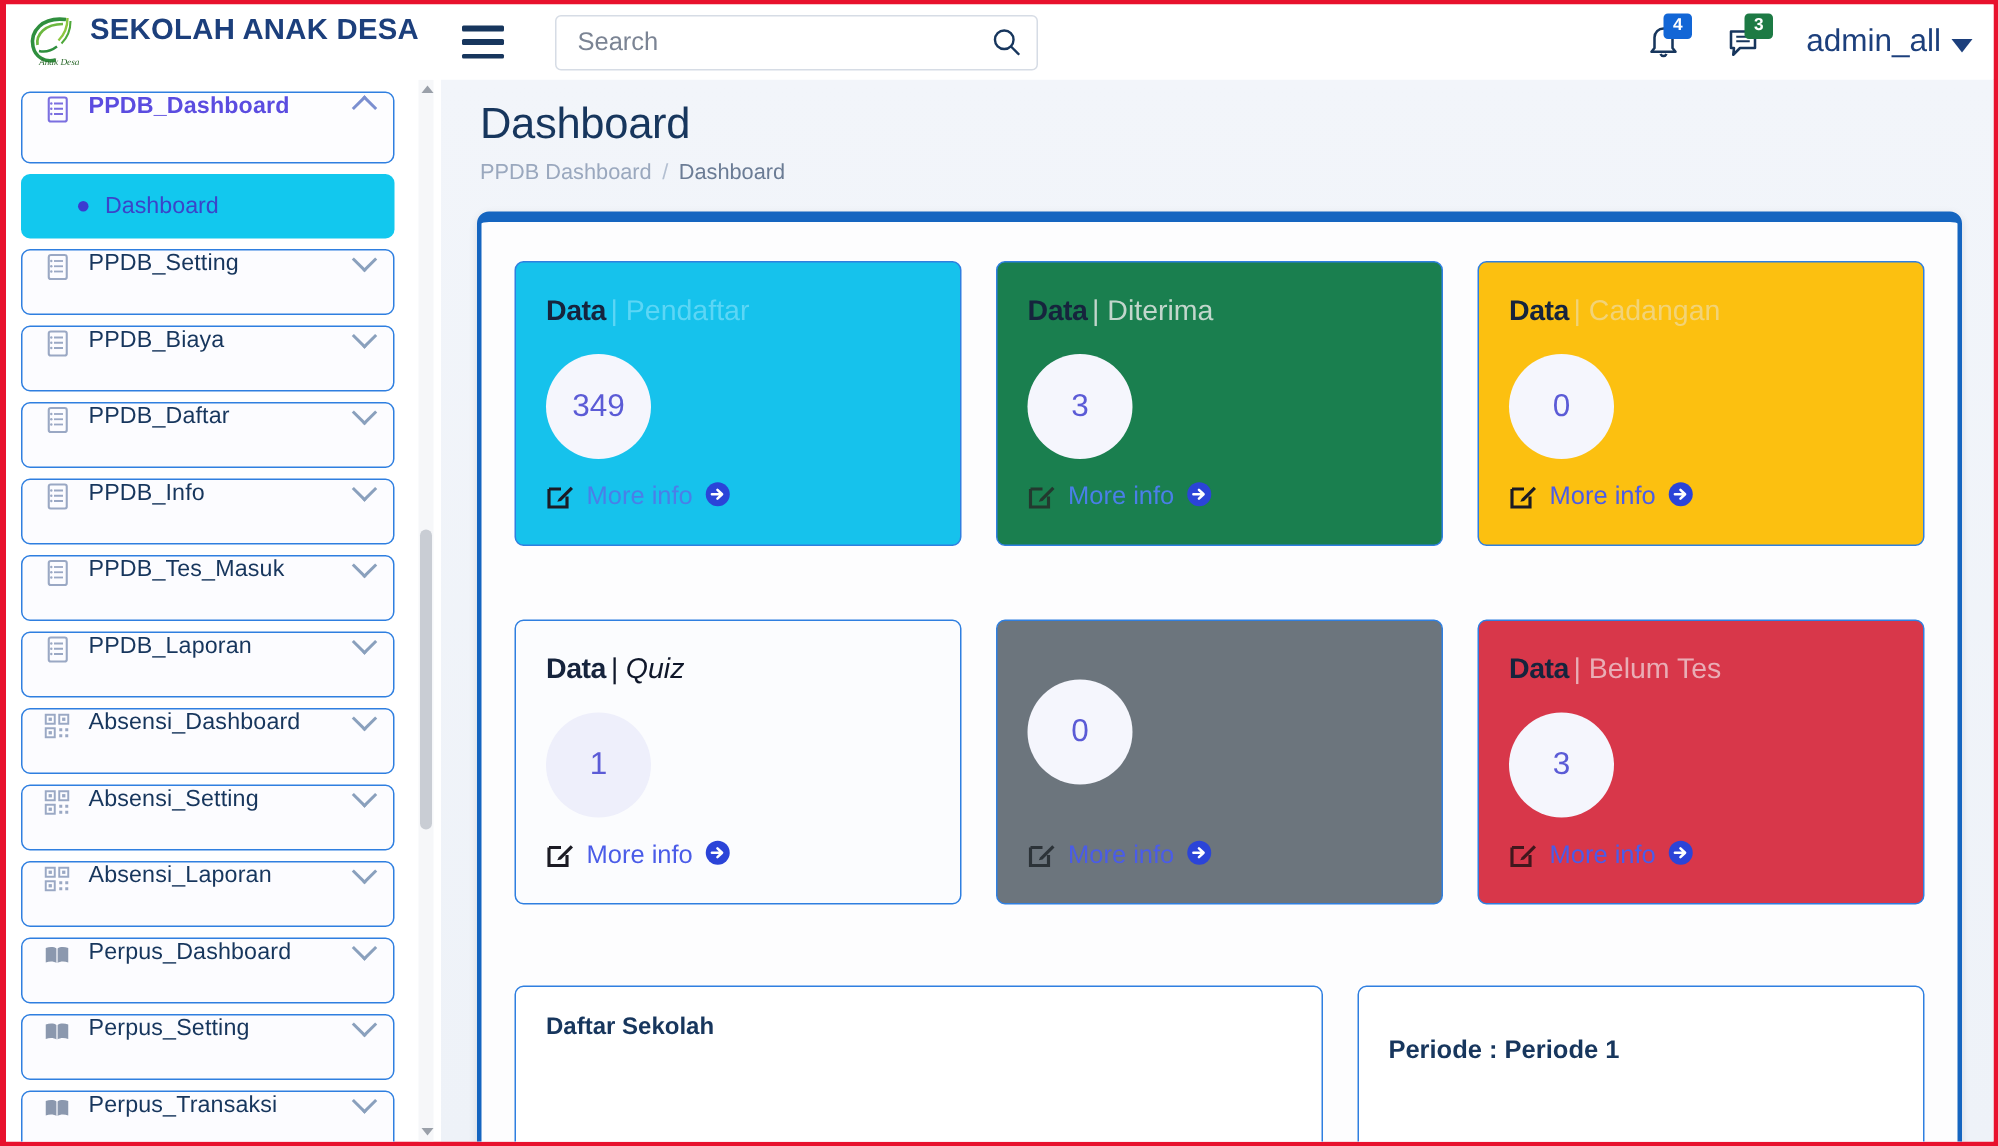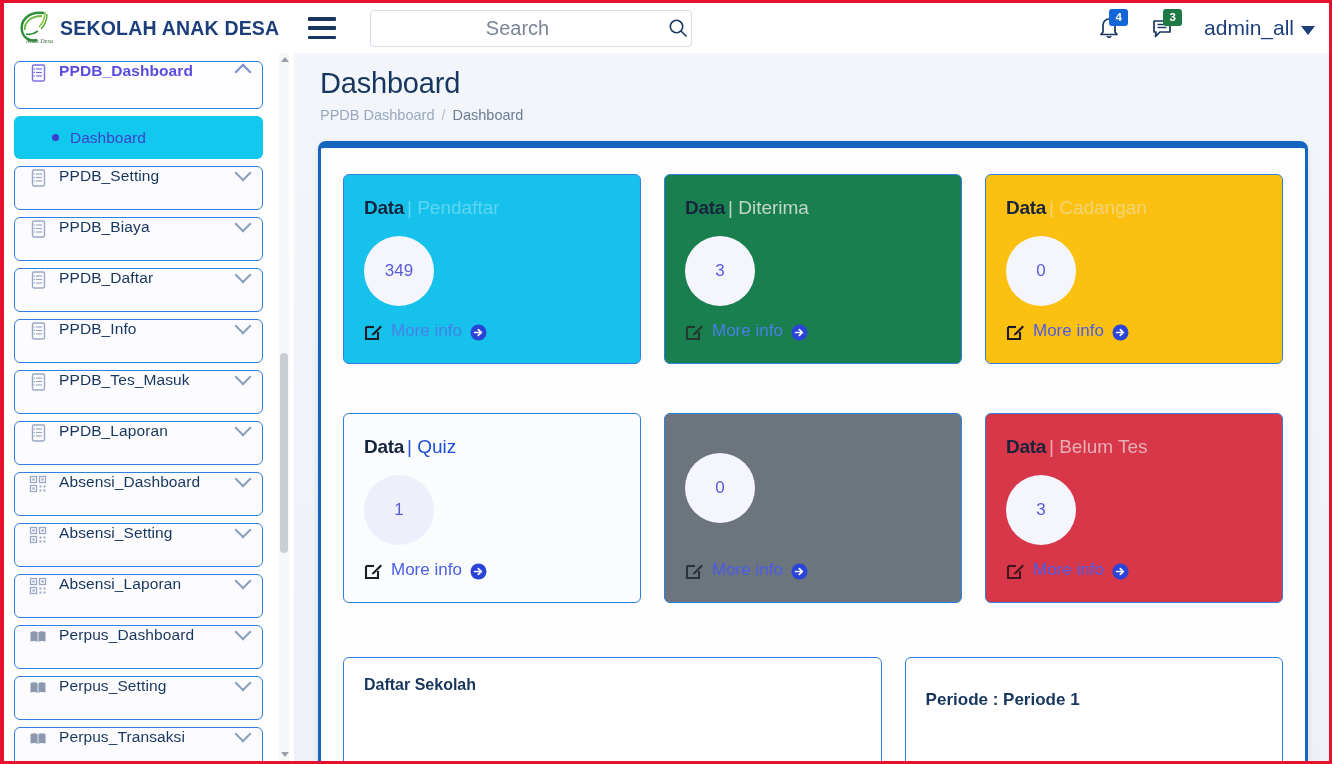--- a/index.html
+++ b/index.html
@@ -20,21 +20,21 @@
   .topbar {
     position: absolute;
     left: 4px; top: 3px;
     width: 1325px; height: 50px;
     background: #ffffff;
     display: flex;
     align-items: center;
     z-index: 30;
   }
   .brand {
-    display: flex; align-items: center;
+    display: flex; 
     padding-left: 10px;
     width: 290px;
     flex: 0 0 290px;
   }
   .logo-mark {
     width: 40px; height: 38px;
     position: relative;
     flex: 0 0 40px;
     margin-right: 6px;
   }
@@ -61,26 +61,25 @@
     margin-left: 34px;
     width: 322px; height: 37px;
     border: 1px solid #d6dce5;
     border-radius: 4px;
     display: flex; align-items: center;
     background: #fff;
     flex: 0 0 322px;
   }
   .searchwrap input {
     flex: 1; border: none; outline: none;
-    font-size: 20px;
+    font-size: 17px;
     color: #4a5568;
     padding: 0 14px;
     font-family: "Liberation Sans", sans-serif;
     background: transparent;
-    text-align: center;
   }
   .searchwrap input::placeholder { color: #7b8494; }
   .search-btn {
     width: 40px; height: 35px;
     display: flex; align-items: center; justify-content: center;
     background: transparent; border: none; cursor: pointer;
   }
   .topbar-right {
     margin-left: auto;
     display: flex; align-items: center;
@@ -281,27 +280,27 @@
     white-space: nowrap;
   }
   .stat-head b { font-weight: bold; color: #16243d; letter-spacing: -0.3px; }
   .stat-head span { font-weight: 400; margin-left: 3px; }
   .stat-circle {
     margin-top: 17px;
     width: 70px; height: 70px;
     border-radius: 50%;
     background: #f5f6fd;
     display: flex; align-items: center; justify-content: center;
-    font-size: 17px;
+    font-size: 21px;
     color: #5b5bd6;
   }
   .more-info {
     position: absolute;
     left: 20px; bottom: 22px;
-    display: flex; align-items: flex-end; gap: 8px;
+    display: flex; align-items: flex-start; gap: 8px;
     font-size: 17px;
     color: #4e5ce8;
     cursor: pointer;
   }
   .more-info .pencil-sq { width: 19px; height: 19px; flex: 0 0 19px; }
   .more-info .arrow-circ { width: 17px; height: 17px; flex: 0 0 17px; }
 
   .panels-row {
     display: flex;
     gap: 23px;
@@ -683,21 +682,21 @@
               </svg>
           </span>
         </div>
       </div>
     </div>
 
     <div class="cards-row" style="padding-top:49px;">
 
       <div class="stat-card" style="background:#fbfcfe;">
         <div class="stat-head">
-          <b>Data</b><span style="color:#1d4ed8;">| Quiz</span>
+          <b>Data</b><span style="color:#0f172a;font-style:italic;">| Quiz</span>
         </div>
         <div class="stat-circle" style="background:#eeeffb;">1</div>
         <div class="more-info" style="color:#4a5ce8;">
           <span class="pencil-sq">
             <svg width="19" height="19" viewBox="0 0 19 19">
                 <path d="M2 5 L2 17 L14 17 L14 10" fill="none" stroke="#1b1b24" stroke-width="2.1"></path>
                 <path d="M2 5 L10 5" fill="none" stroke="#1b1b24" stroke-width="2.1"></path>
                 <path d="M8.5 11.5 L16.5 3.5 L18 5 L10 13 L7.5 13.5 Z" fill="#1b1b24"></path>
               </svg>
           </span>

